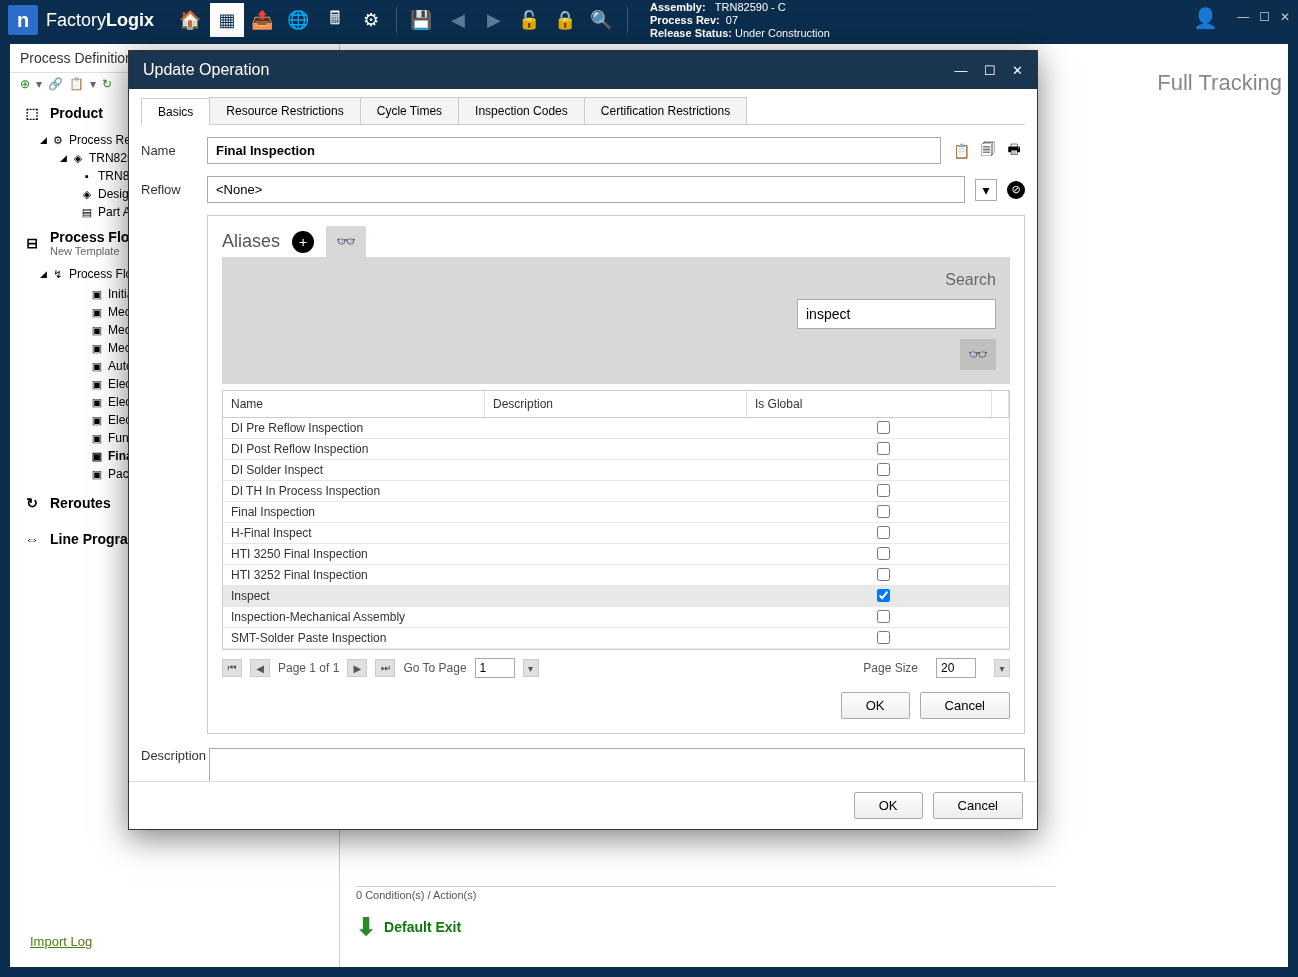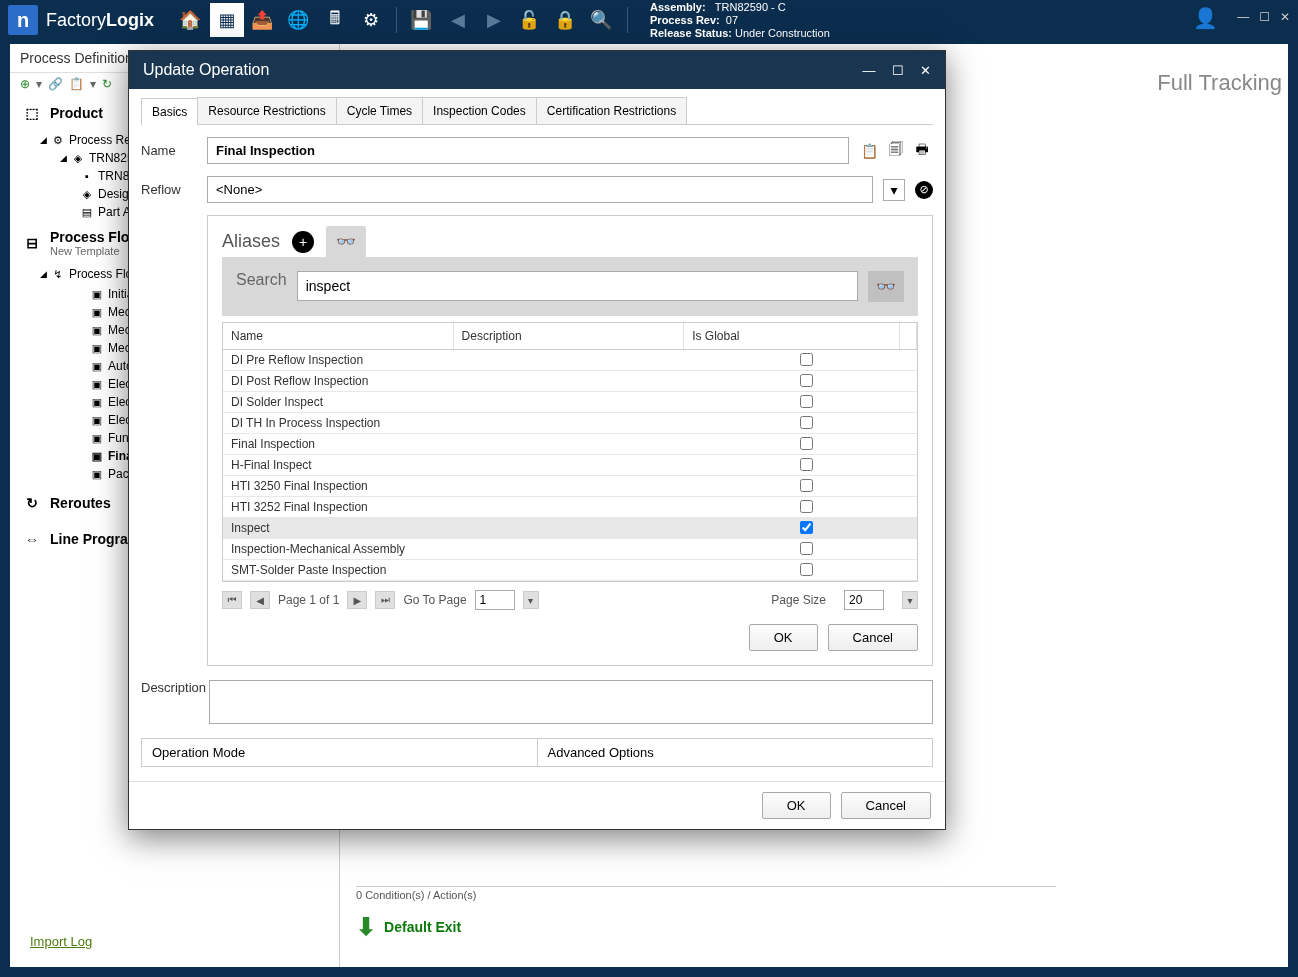--- a/index.html
+++ b/index.html
@@ -41,42 +41,42 @@
 
 
 .right-area { position: absolute; left: 336px; right: 6px; top: 6px; bottom: 6px; }
 .right-header { color: #888; font-size: 22px; padding: 20px 0; }
 .tracking-tab { position: absolute; right: 0; top: 20px; font-size: 22px; color: #888; }
 .conditions-line { position: absolute; bottom: 60px; left: 10px; font-size: 11px; color: #555; border-top: 1px solid #ccc; width: 700px; padding-top: 2px; }
 .default-exit { position: absolute; bottom: 20px; left: 10px; display: flex; align-items: center; gap: 8px; color: #0a7a0a; font-weight: 600; font-size: 14px; }
 .arrow-down { color: #2a8a2a; font-size: 24px; }
 
 
-.modal { position: absolute; left: 128px; top: 50px; width: 818px; height: 780px; background: #fff; border: 1px solid #333; box-shadow: 0 8px 30px rgba(0,0,0,0.5); z-index: 10; display: flex; flex-direction: column; }
+.modal { position: absolute; left: 128px; top: 50px; width: 910px; height: 780px; background: #fff; border: 1px solid #333; box-shadow: 0 8px 30px rgba(0,0,0,0.5); z-index: 10; display: flex; flex-direction: column; }
 .modal-title { background: #1a3550; color: #fff; padding: 10px 14px; font-size: 16px; display: flex; justify-content: space-between; align-items: center; }
 .modal-title .ctrls span { margin-left: 12px; cursor: pointer; font-size: 13px; }
 .modal-body { flex: 1; padding: 8px 12px 0 12px; overflow: hidden; position: relative; }
 .modal-footer { padding: 10px 14px; display: flex; justify-content: flex-end; gap: 10px; border-top: 1px solid #ddd; }
 
 .tabs { display: flex; border-bottom: 1px solid #ccc; }
-.tab { padding: 6px 10px; font-size: 12px; border: 1px solid #ccc; border-bottom: none; background: #f4f4f4; cursor: pointer; margin-right: -1px; }
+.tab { padding: 6px 16px; font-size: 12px; border: 1px solid #ccc; border-bottom: none; background: #f4f4f4; cursor: pointer; margin-right: -1px; }
 .tab.active { background: #fff; position: relative; top: 1px; }
 
 .form-row { display: flex; align-items: center; margin: 12px 0; gap: 10px; }
 .form-label { width: 56px; font-size: 13px; color: #333; }
 .form-input { flex: 1; border: 1px solid #aaa; padding: 5px 8px; font-size: 13px; }
 .form-input.bold { font-weight: 600; }
 .icon-btn { width: 22px; height: 22px; display: flex; align-items: center; justify-content: center; cursor: pointer; font-size: 14px; }
 .form-icons { display: flex; gap: 4px; }
 
 .alias-panel { border: 1px solid #ccc; margin-left: 66px; padding: 0; background: #fff; }
 .alias-header { display: flex; align-items: center; gap: 12px; padding: 10px 14px 0 14px; }
 .alias-title { font-size: 18px; color: #555; }
 .alias-tab-active { background: #d8d8d8; padding: 6px 10px; border-radius: 2px 2px 0 0; }
-.search-bar { background: #d8d8d8; margin: 0 14px; padding: 14px; display: flex; align-items: flex-start; gap: 10px; }
+.search-bar { background: #d8d8d8; margin: 0 14px; padding: 14px; display: flex; align-items: flex-end; gap: 10px; flex-direction: column; }
 .search-label { font-size: 16px; color: #666; }
 .search-input { flex: 1; border: 1px solid #aaa; padding: 6px 8px; font-size: 14px; background: #fff; }
 .search-icon-box { background: #c0c0c0; padding: 6px 8px; cursor: pointer; }
 
 .grid { margin: 6px 14px 0 14px; border: 1px solid #ccc; }
 .grid-head { display: flex; background: #fff; border-bottom: 1px solid #ccc; font-size: 12px; color: #333; }
 .grid-head > div { padding: 6px 8px; border-right: 1px solid #e0e0e0; }
 .col-name { width: 278px; }
 .col-desc { width: 278px; }
 .col-global { width: 260px; text-align: left; }

